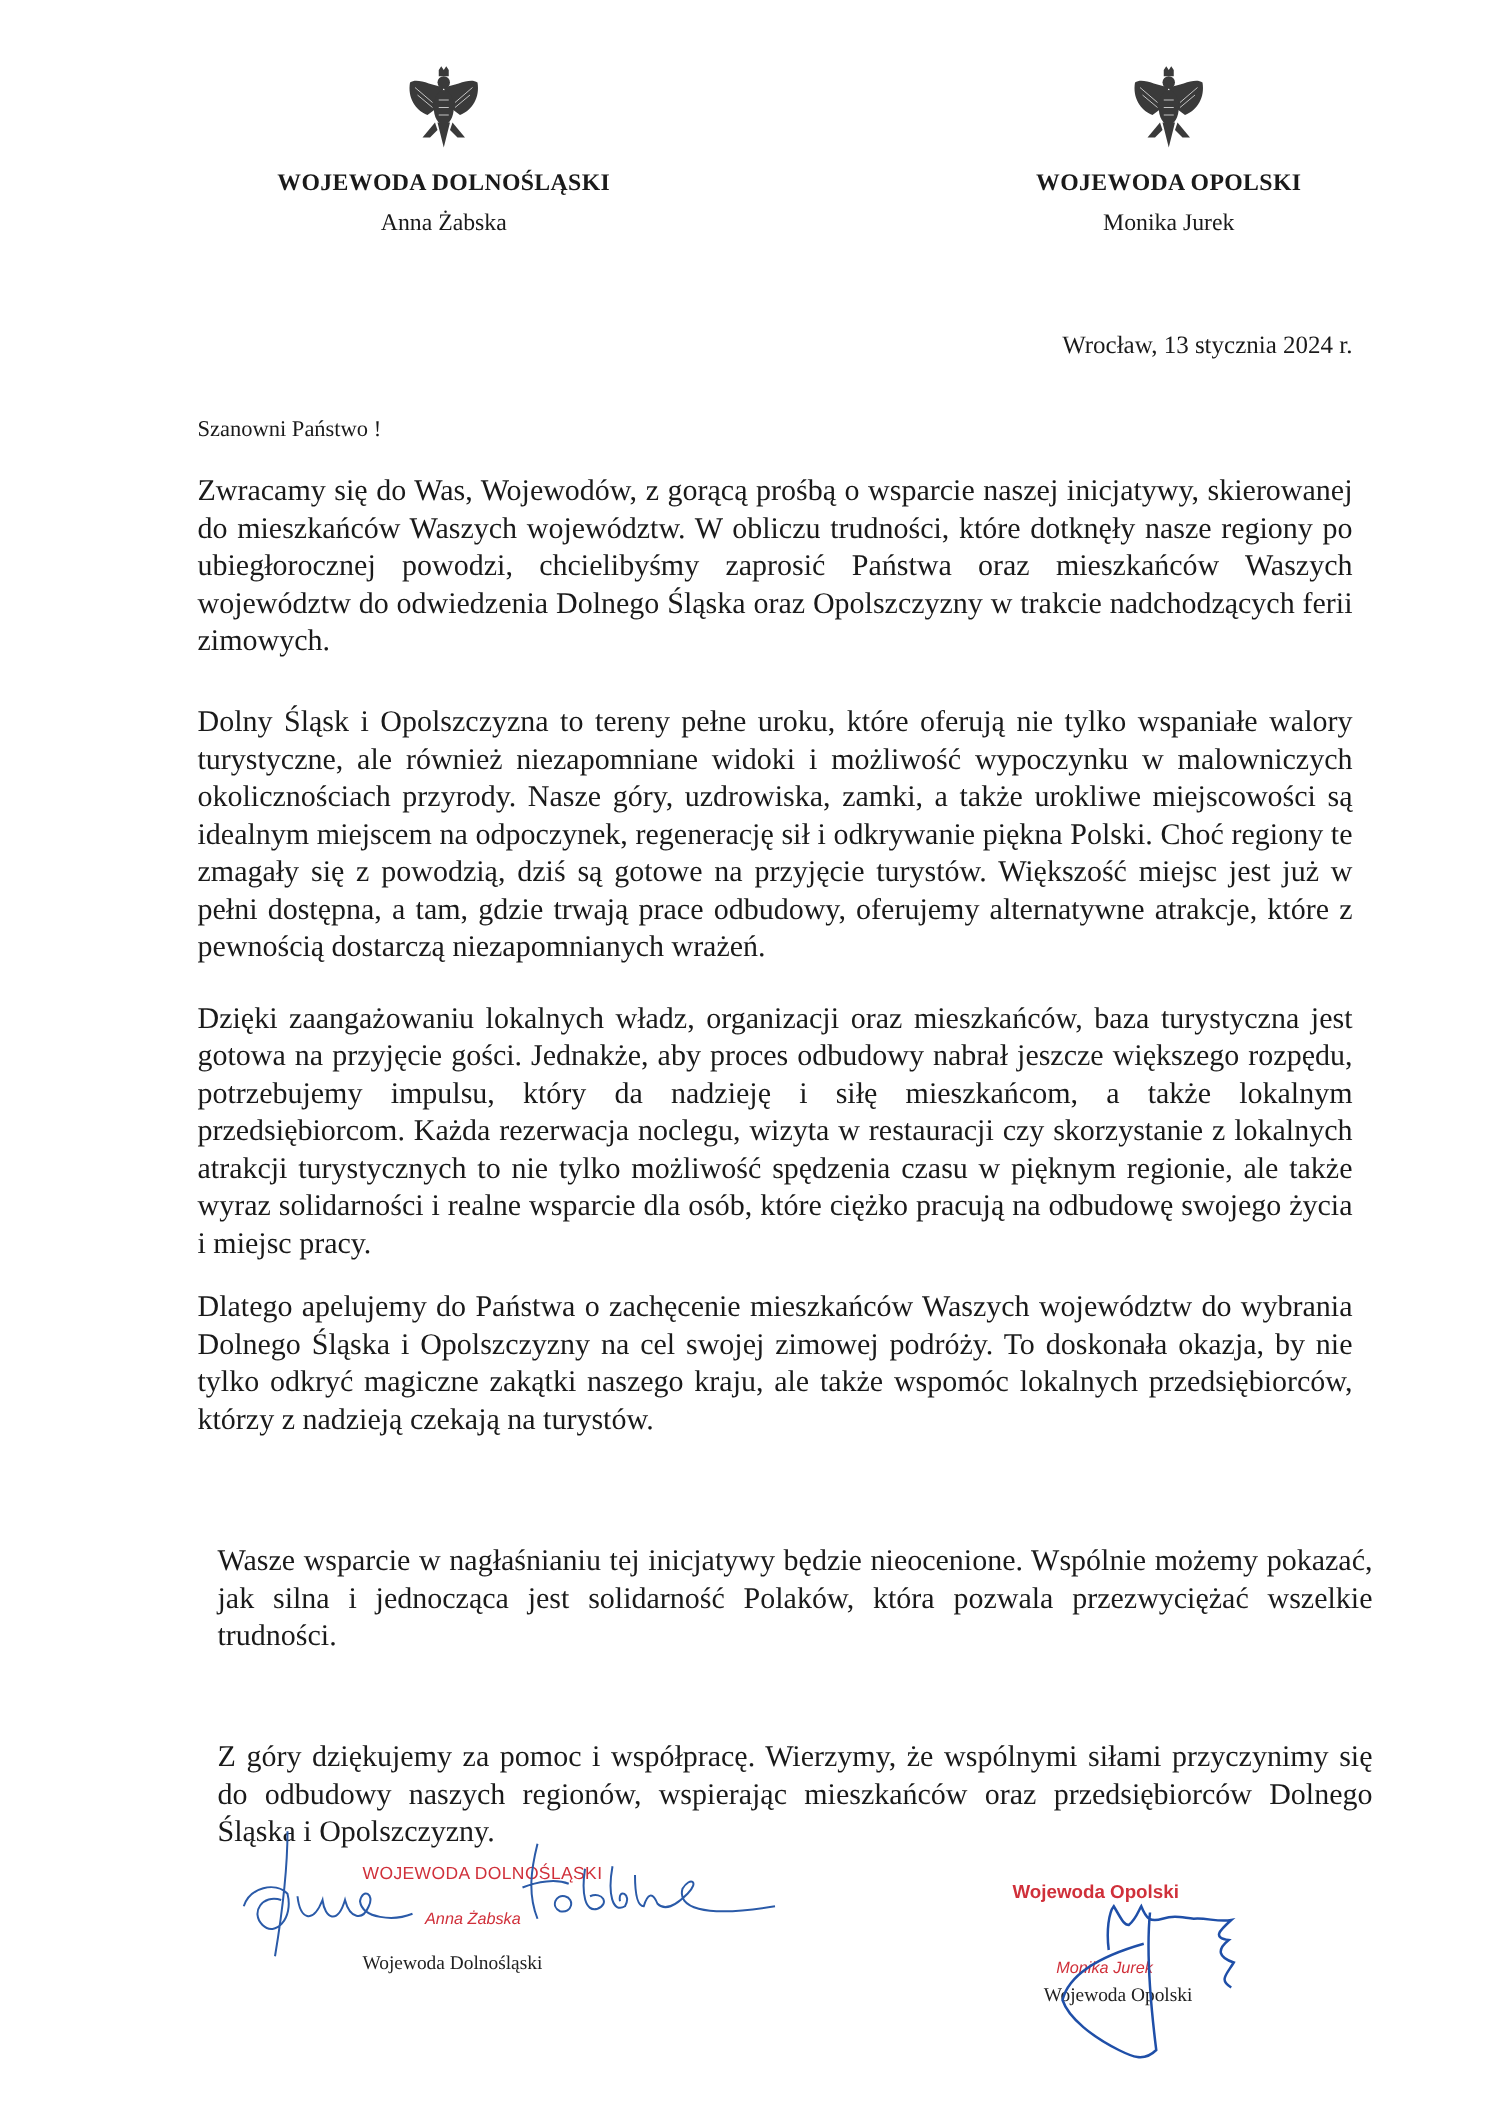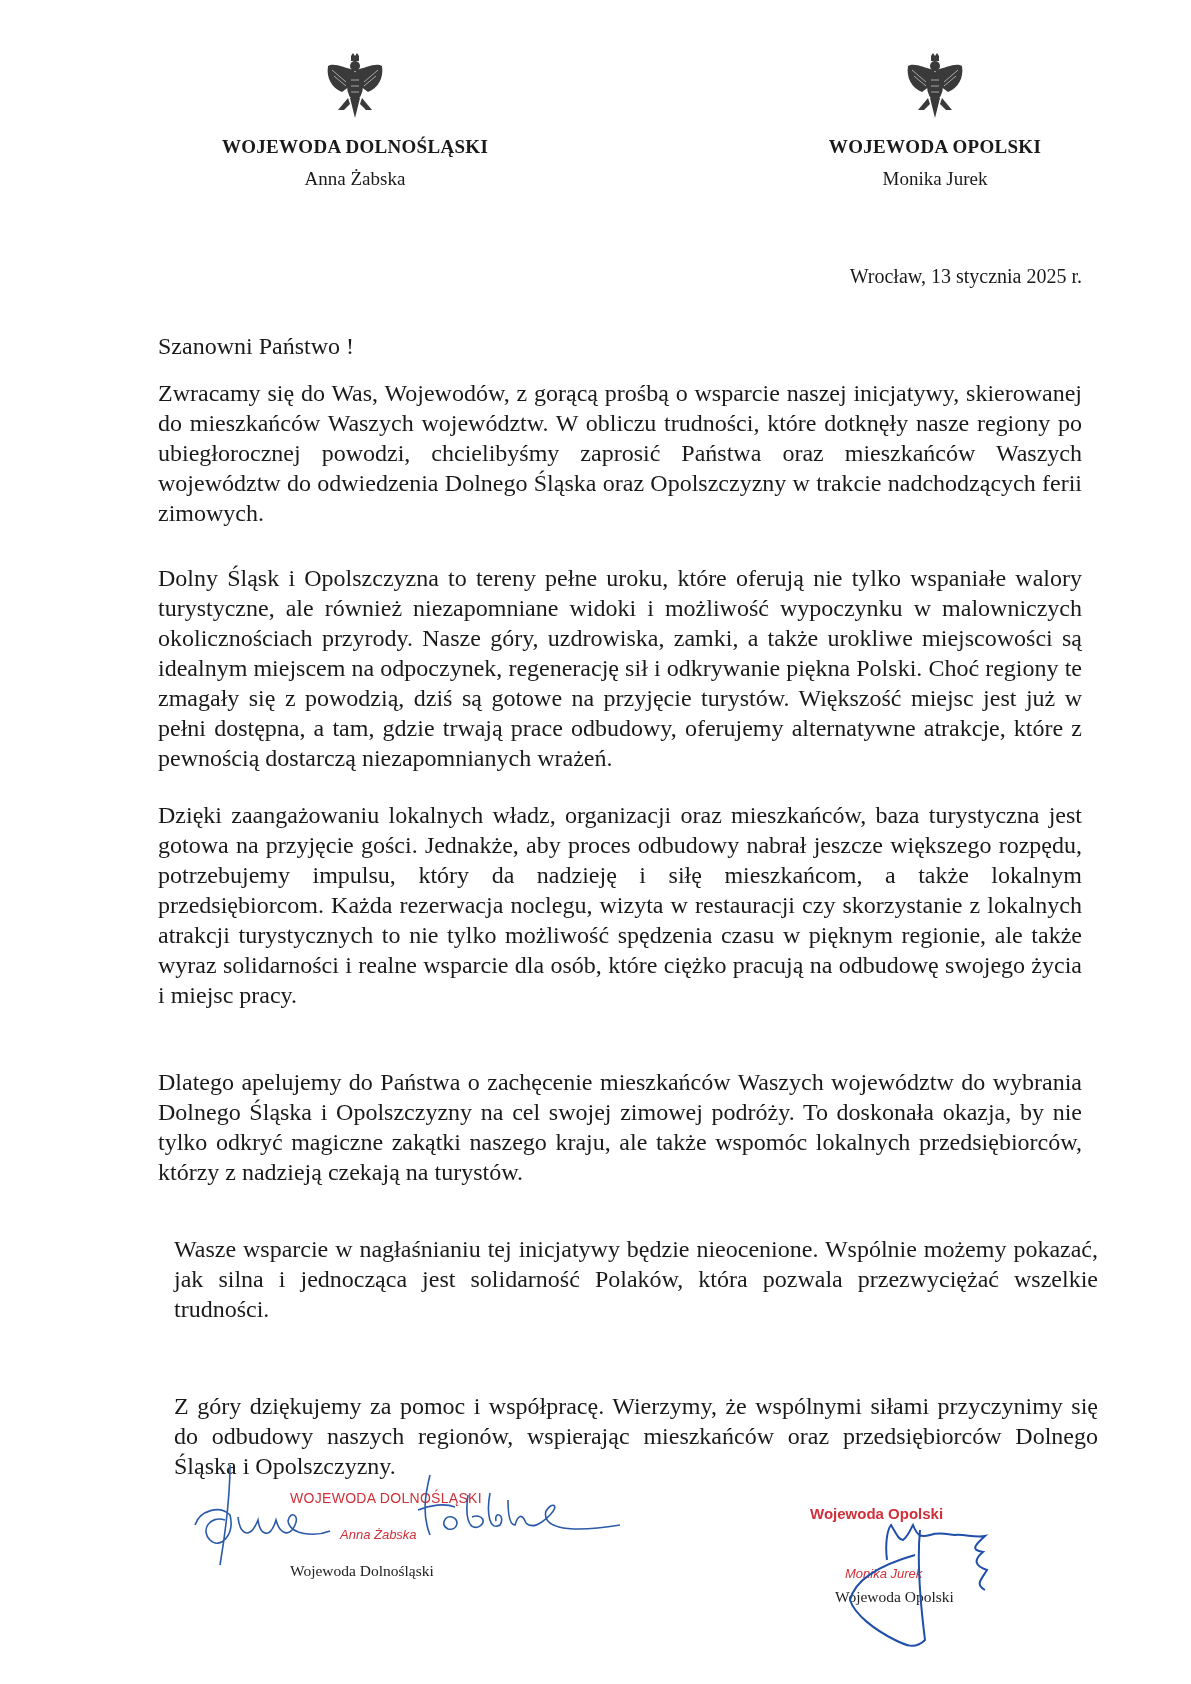--- a/index.html
+++ b/index.html
@@ -4,21 +4,21 @@
 <style>
   html, body { margin: 0; padding: 0; background: #ffffff; }
   body { width: 1191px; height: 1684px; position: relative; overflow: hidden;
          font-family: "Liberation Serif", "DejaVu Serif", serif; color: #1a1a1a; }
   .abs { position: absolute; }
   .header-block { position: absolute; text-align: center; width: 360px; }
   .eagle { display: block; margin: 0 auto; width: 62px; height: 70px; }
   .hdr-title { font-weight: bold; font-size: 19px; letter-spacing: 0.3px; margin-top: 14px; display: block; }
   .hdr-name { font-size: 19px; margin-top: 10px; display: block; }
   .date { position: absolute; right: 109px; top: 265px; font-size: 20px; }
-  .salutation { position: absolute; left: 158px; top: 333px; font-size: 24px; }
+  .salutation { position: absolute; left: 158px; top: 333px; font-size: 18px; }
   .para { position: absolute; left: 158px; width: 924px; font-size: 24px; line-height: 30px;
           text-align: justify; }
   .sig-stamp-red { color: #d0303a; font-family: "Liberation Sans", "DejaVu Sans", sans-serif; }
   .sig-caption { font-size: 15.5px; color: #222; }
   svg.sig { position: absolute; overflow: visible; }
 </style>
 </head>
 <body>
 
 <div class="header-block" style="left:175px; top:52px;">
@@ -56,28 +56,28 @@
     </g>
     <g stroke="#ffffff" stroke-width="0.8" fill="none" opacity="0.7">
       <path d="M8 18 L22 30 M10 24 L22 34 M54 18 L40 30 M52 24 L40 34"></path>
       <path d="M27 28 L35 28 M27 34 L35 34 M27 40 L35 40"></path>
     </g>
   </svg>
   <span class="hdr-title">WOJEWODA OPOLSKI</span>
   <span class="hdr-name">Monika Jurek</span>
 </div>
 
-<div class="date">Wrocław, 13 stycznia 2025 r.</div>
+<div class="date">Wrocław, 13 stycznia 2024 r.</div>
 
 <div class="salutation">Szanowni Państwo !</div>
 
 <p class="para" style="top:378px; margin:0;">Zwracamy się do Was, Wojewodów, z gorącą prośbą o wsparcie naszej inicjatywy, skierowanej do mieszkańców Waszych województw. W obliczu trudności, które dotknęły nasze regiony po ubiegłorocznej powodzi, chcielibyśmy zaprosić Państwa oraz mieszkańców Waszych województw do odwiedzenia Dolnego Śląska oraz Opolszczyzny w trakcie nadchodzących ferii zimowych.</p>
 <p class="para" style="top:563px; margin:0;">Dolny Śląsk i Opolszczyzna to tereny pełne uroku, które oferują nie tylko wspaniałe walory turystyczne, ale również niezapomniane widoki i możliwość wypoczynku w malowniczych okolicznościach przyrody. Nasze góry, uzdrowiska, zamki, a także urokliwe miejscowości są idealnym miejscem na odpoczynek, regenerację sił i odkrywanie piękna Polski. Choć regiony te zmagały się z powodzią, dziś są gotowe na przyjęcie turystów. Większość miejsc jest już w pełni dostępna, a tam, gdzie trwają prace odbudowy, oferujemy alternatywne atrakcje, które z pewnością dostarczą niezapomnianych wrażeń.</p>
 <p class="para" style="top:800px; margin:0;">Dzięki zaangażowaniu lokalnych władz, organizacji oraz mieszkańców, baza turystyczna jest gotowa na przyjęcie gości. Jednakże, aby proces odbudowy nabrał jeszcze większego rozpędu, potrzebujemy impulsu, który da nadzieję i siłę mieszkańcom, a także lokalnym przedsiębiorcom. Każda rezerwacja noclegu, wizyta w restauracji czy skorzystanie z lokalnych atrakcji turystycznych to nie tylko możliwość spędzenia czasu w pięknym regionie, ale także wyraz solidarności i realne wsparcie dla osób, które ciężko pracują na odbudowę swojego życia i miejsc pracy.</p>
-<p class="para" style="top:1067px; margin:0;">Dlatego apelujemy do Państwa o zachęcenie mieszkańców Waszych województw do wybrania Dolnego Śląska i Opolszczyzny na cel swojej zimowej podróży. To doskonała okazja, by nie tylko odkryć magiczne zakątki naszego kraju, ale także wspomóc lokalnych przedsiębiorców, którzy z nadzieją czekają na turystów.</p>
+<p class="para" style="top:1031px; margin:0;">Dlatego apelujemy do Państwa o zachęcenie mieszkańców Waszych województw do wybrania Dolnego Śląska i Opolszczyzny na cel swojej zimowej podróży. To doskonała okazja, by nie tylko odkryć magiczne zakątki naszego kraju, ale także wspomóc lokalnych przedsiębiorców, którzy z nadzieją czekają na turystów.</p>
 <p class="para" style="top:1218px; margin:16px;">Wasze wsparcie w nagłaśnianiu tej inicjatywy będzie nieocenione. Wspólnie możemy pokazać, jak silna i jednocząca jest solidarność Polaków, która pozwala przezwyciężać wszelkie trudności.</p>
 <p class="para" style="top:1375px; margin:16px;">Z góry dziękujemy za pomoc i współpracę. Wierzymy, że wspólnymi siłami przyczynimy się do odbudowy naszych regionów, wspierając mieszkańców oraz przedsiębiorców Dolnego Śląska  i Opolszczyzny.</p>
 
 <div class="abs" style="left:190px; top:1455px; width:440px; height:200px;">
   <div class="abs sig-stamp-red" style="left:100px; top:35px; font-size:14px; letter-spacing:0.3px;">WOJEWODA DOLNOŚLĄSKI</div>
   <div class="abs sig-stamp-red" style="left:150px; top:72px; font-size:13px; font-style:italic;">Anna Żabska</div>
   <div class="abs sig-caption" style="left:100px; top:107px;">Wojewoda Dolnośląski</div>
   <svg class="sig" style="left:0; top:0;" width="440" height="130" viewBox="0 0 440 130">
     <path d="M40 10 C40 40 35 80 30 110 M5 70 C10 55 30 50 40 60 C45 80 30 95 20 85 C10 75 20 60 35 65 M48 62 C50 80 60 85 68 65 C70 80 80 85 86 65 C90 80 100 82 105 70 C110 60 100 55 98 66 C100 80 125 82 140 76" stroke="#2a5aa8" stroke-width="1.6" fill="none"></path>
     <path d="M240 20 C235 40 232 60 240 80 M228 55 C240 50 255 48 265 52 M262 62 C255 60 250 70 258 74 C268 76 270 64 262 62 M278 40 C275 60 278 75 288 72 C298 68 292 58 282 62 M300 38 C296 60 300 76 310 70 C316 60 304 55 306 66 M318 45 C318 60 320 70 325 70 C328 60 332 58 336 68 C342 74 350 70 360 60 C370 50 362 46 356 56 C352 70 370 80 430 70" stroke="#2a5aa8" stroke-width="1.6" fill="none"></path>

